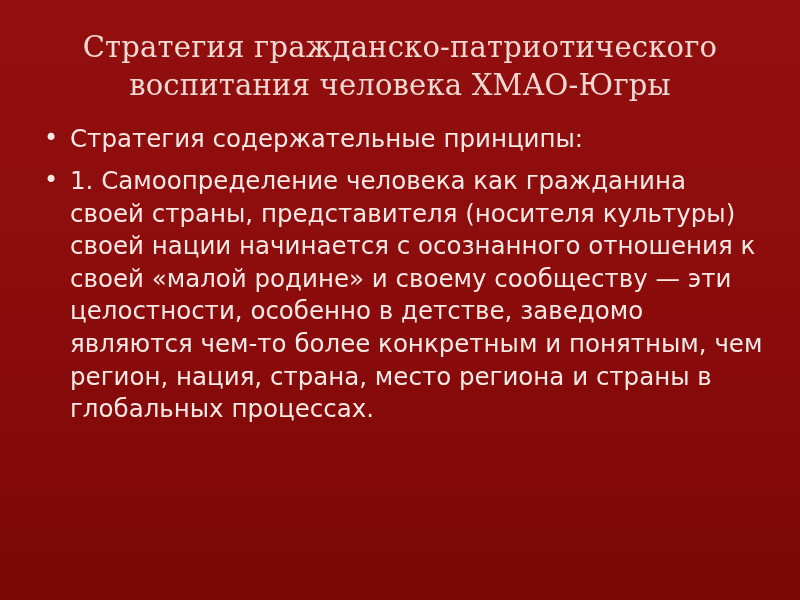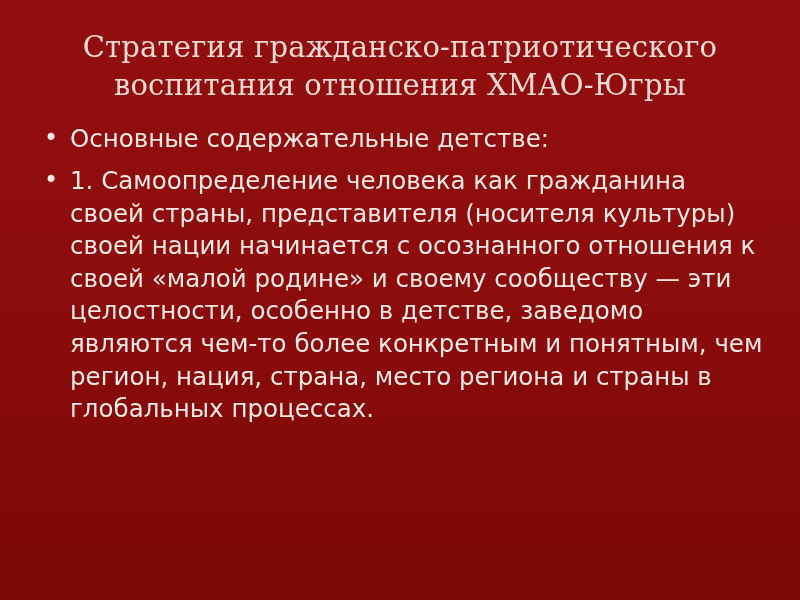--- a/index.html
+++ b/index.html
@@ -58,24 +58,24 @@
     color: #f7e9e6;
     font-size: 24.5px;
     line-height: 1.33;
     text-align: left;
   }
 </style>
 </head>
 <body>
 
 <div class="slide">
-  <h1 class="slide-title">Стратегия гражданско-патриотического воспитания отношения ХМАО-Югры</h1>
+  <h1 class="slide-title">Стратегия гражданско-патриотического воспитания человека ХМАО-Югры</h1>
   <div class="slide-body">
     <div class="bullet-row">
       <span class="bullet-mark">•</span>
-      <span class="bullet-text">Основные содержательные детстве:</span>
+      <span class="bullet-text">Стратегия содержательные принципы:</span>
     </div>
     <div class="bullet-row">
       <span class="bullet-mark">•</span>
       <span class="bullet-text">1. Самоопределение человека как гражданина своей страны, представителя (носителя культуры) своей нации начинается с осознанного отношения к своей «малой родине» и своему сообществу — эти целостности, особенно в детстве, заведомо являются чем-то более конкретным и понятным, чем регион, нация, страна, место региона и страны в глобальных процессах.</span>
     </div>
   </div>
 </div>
 
 </body></html>

